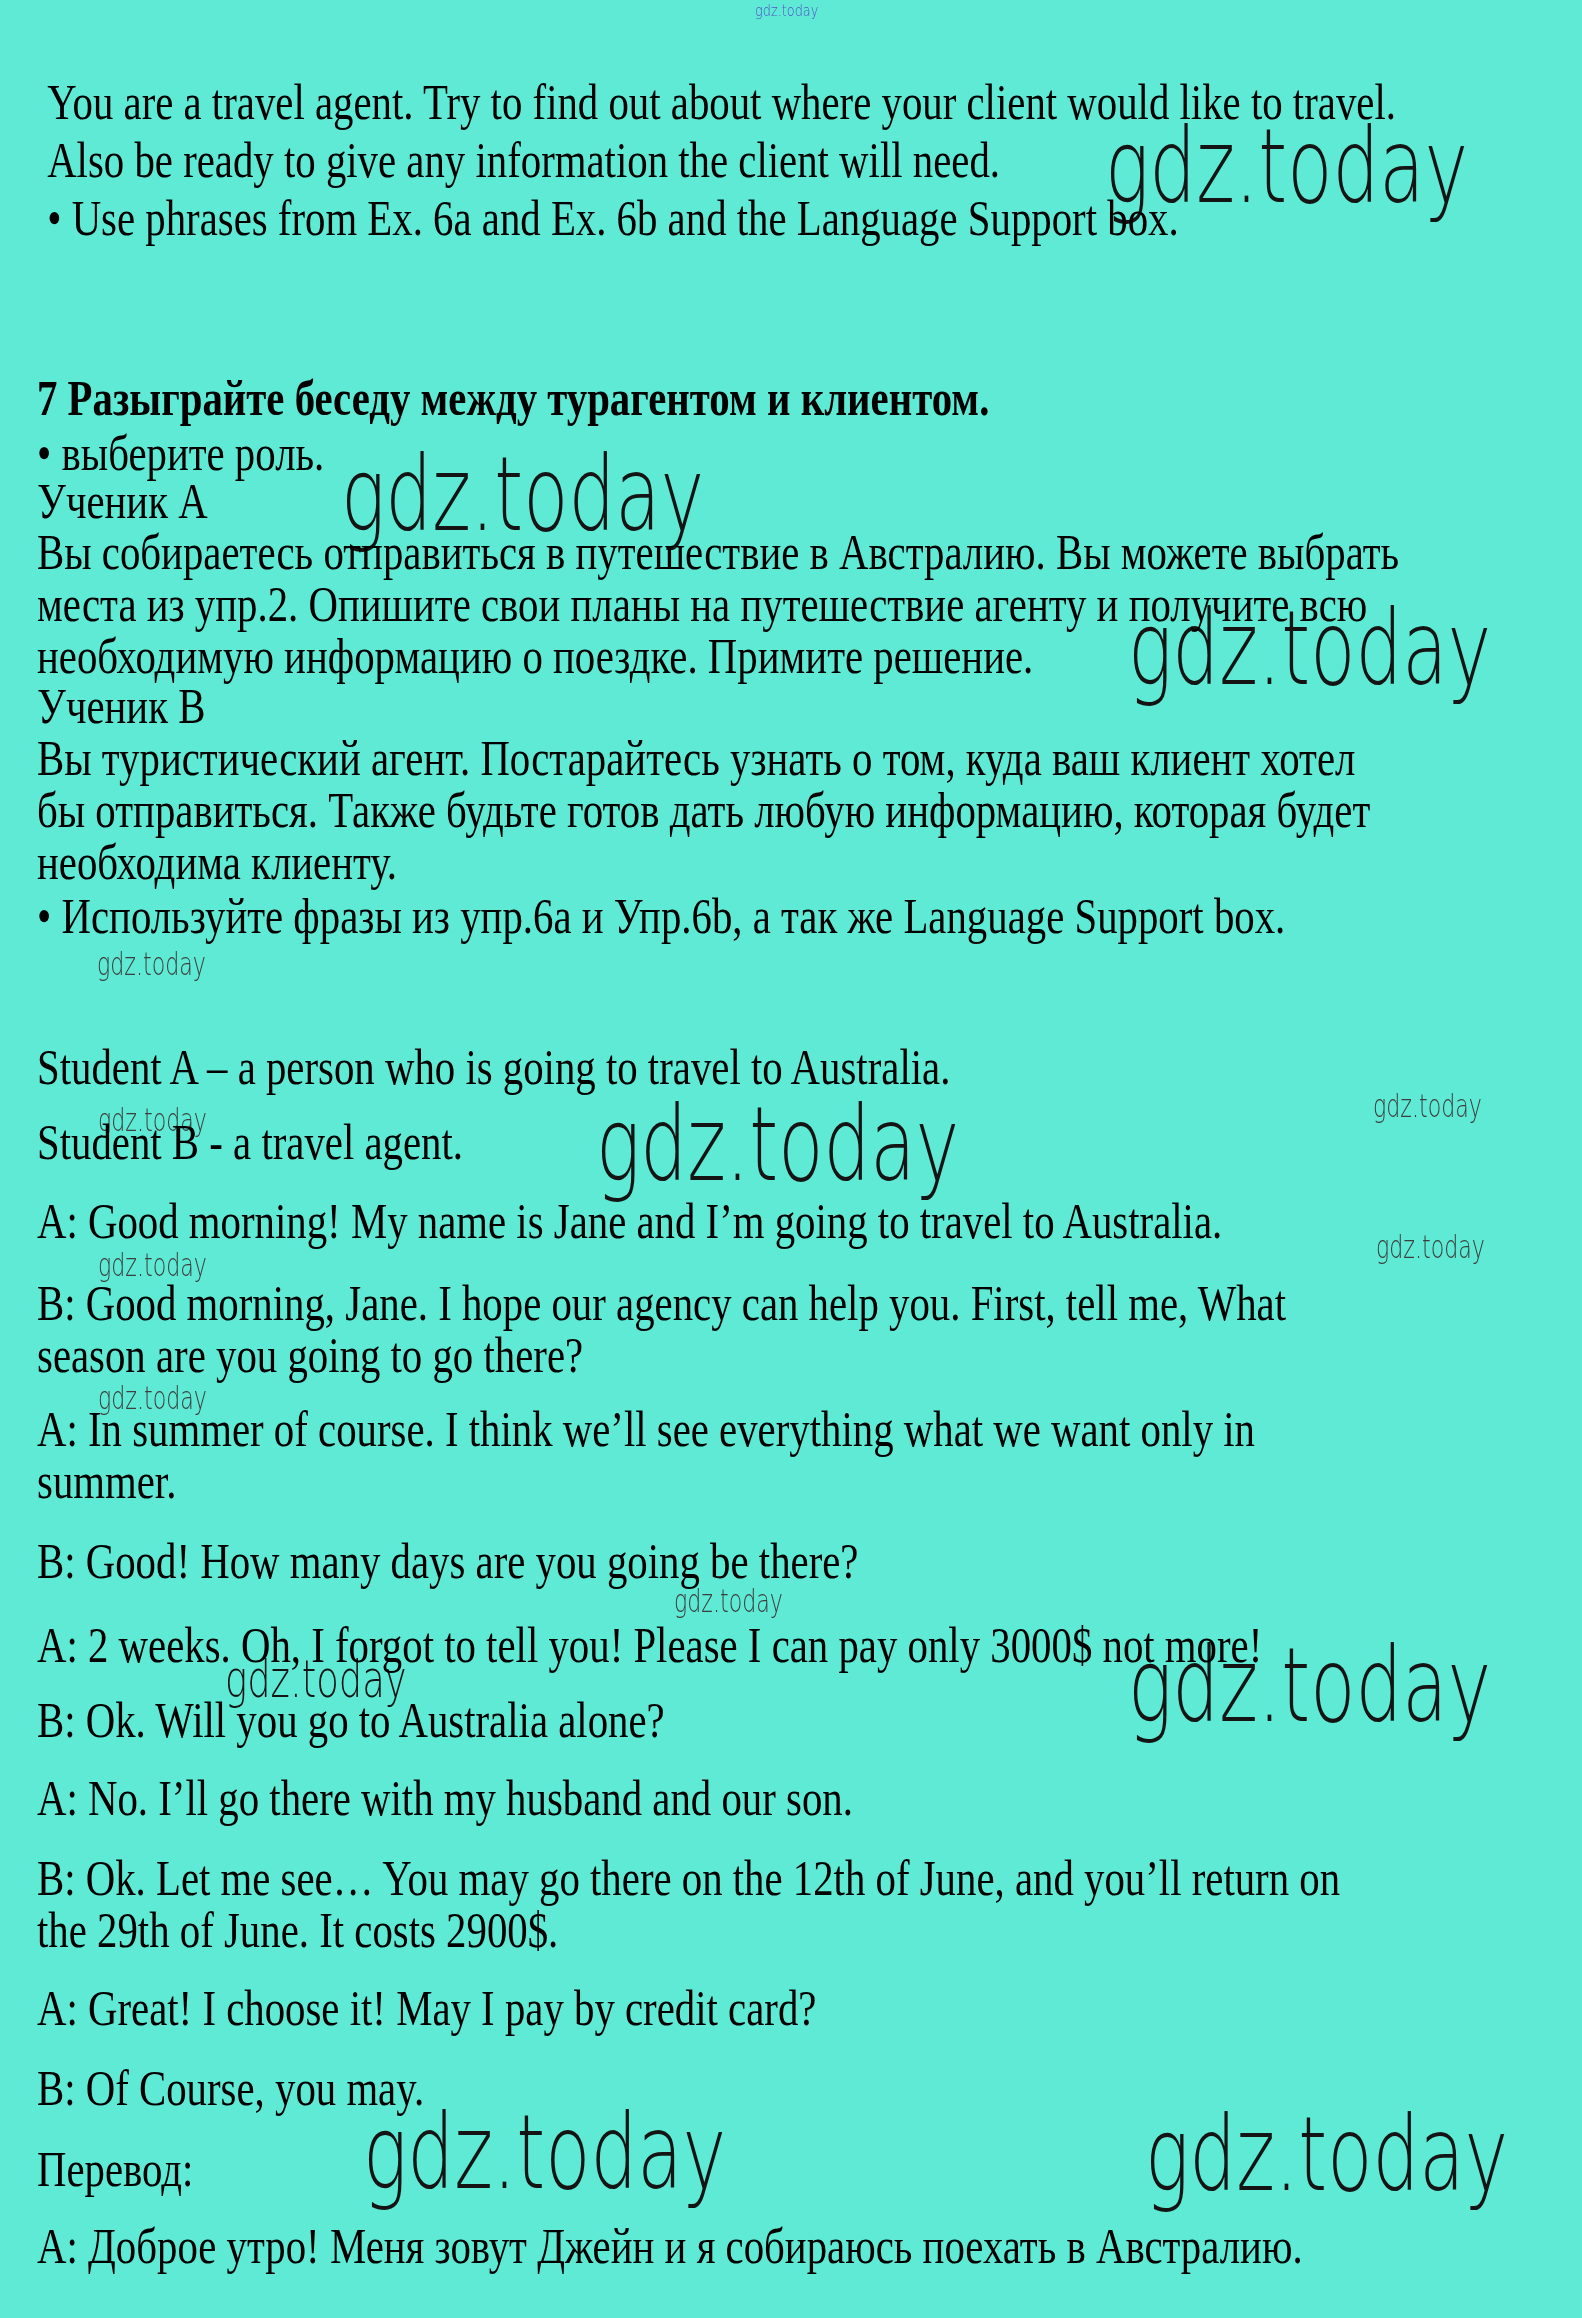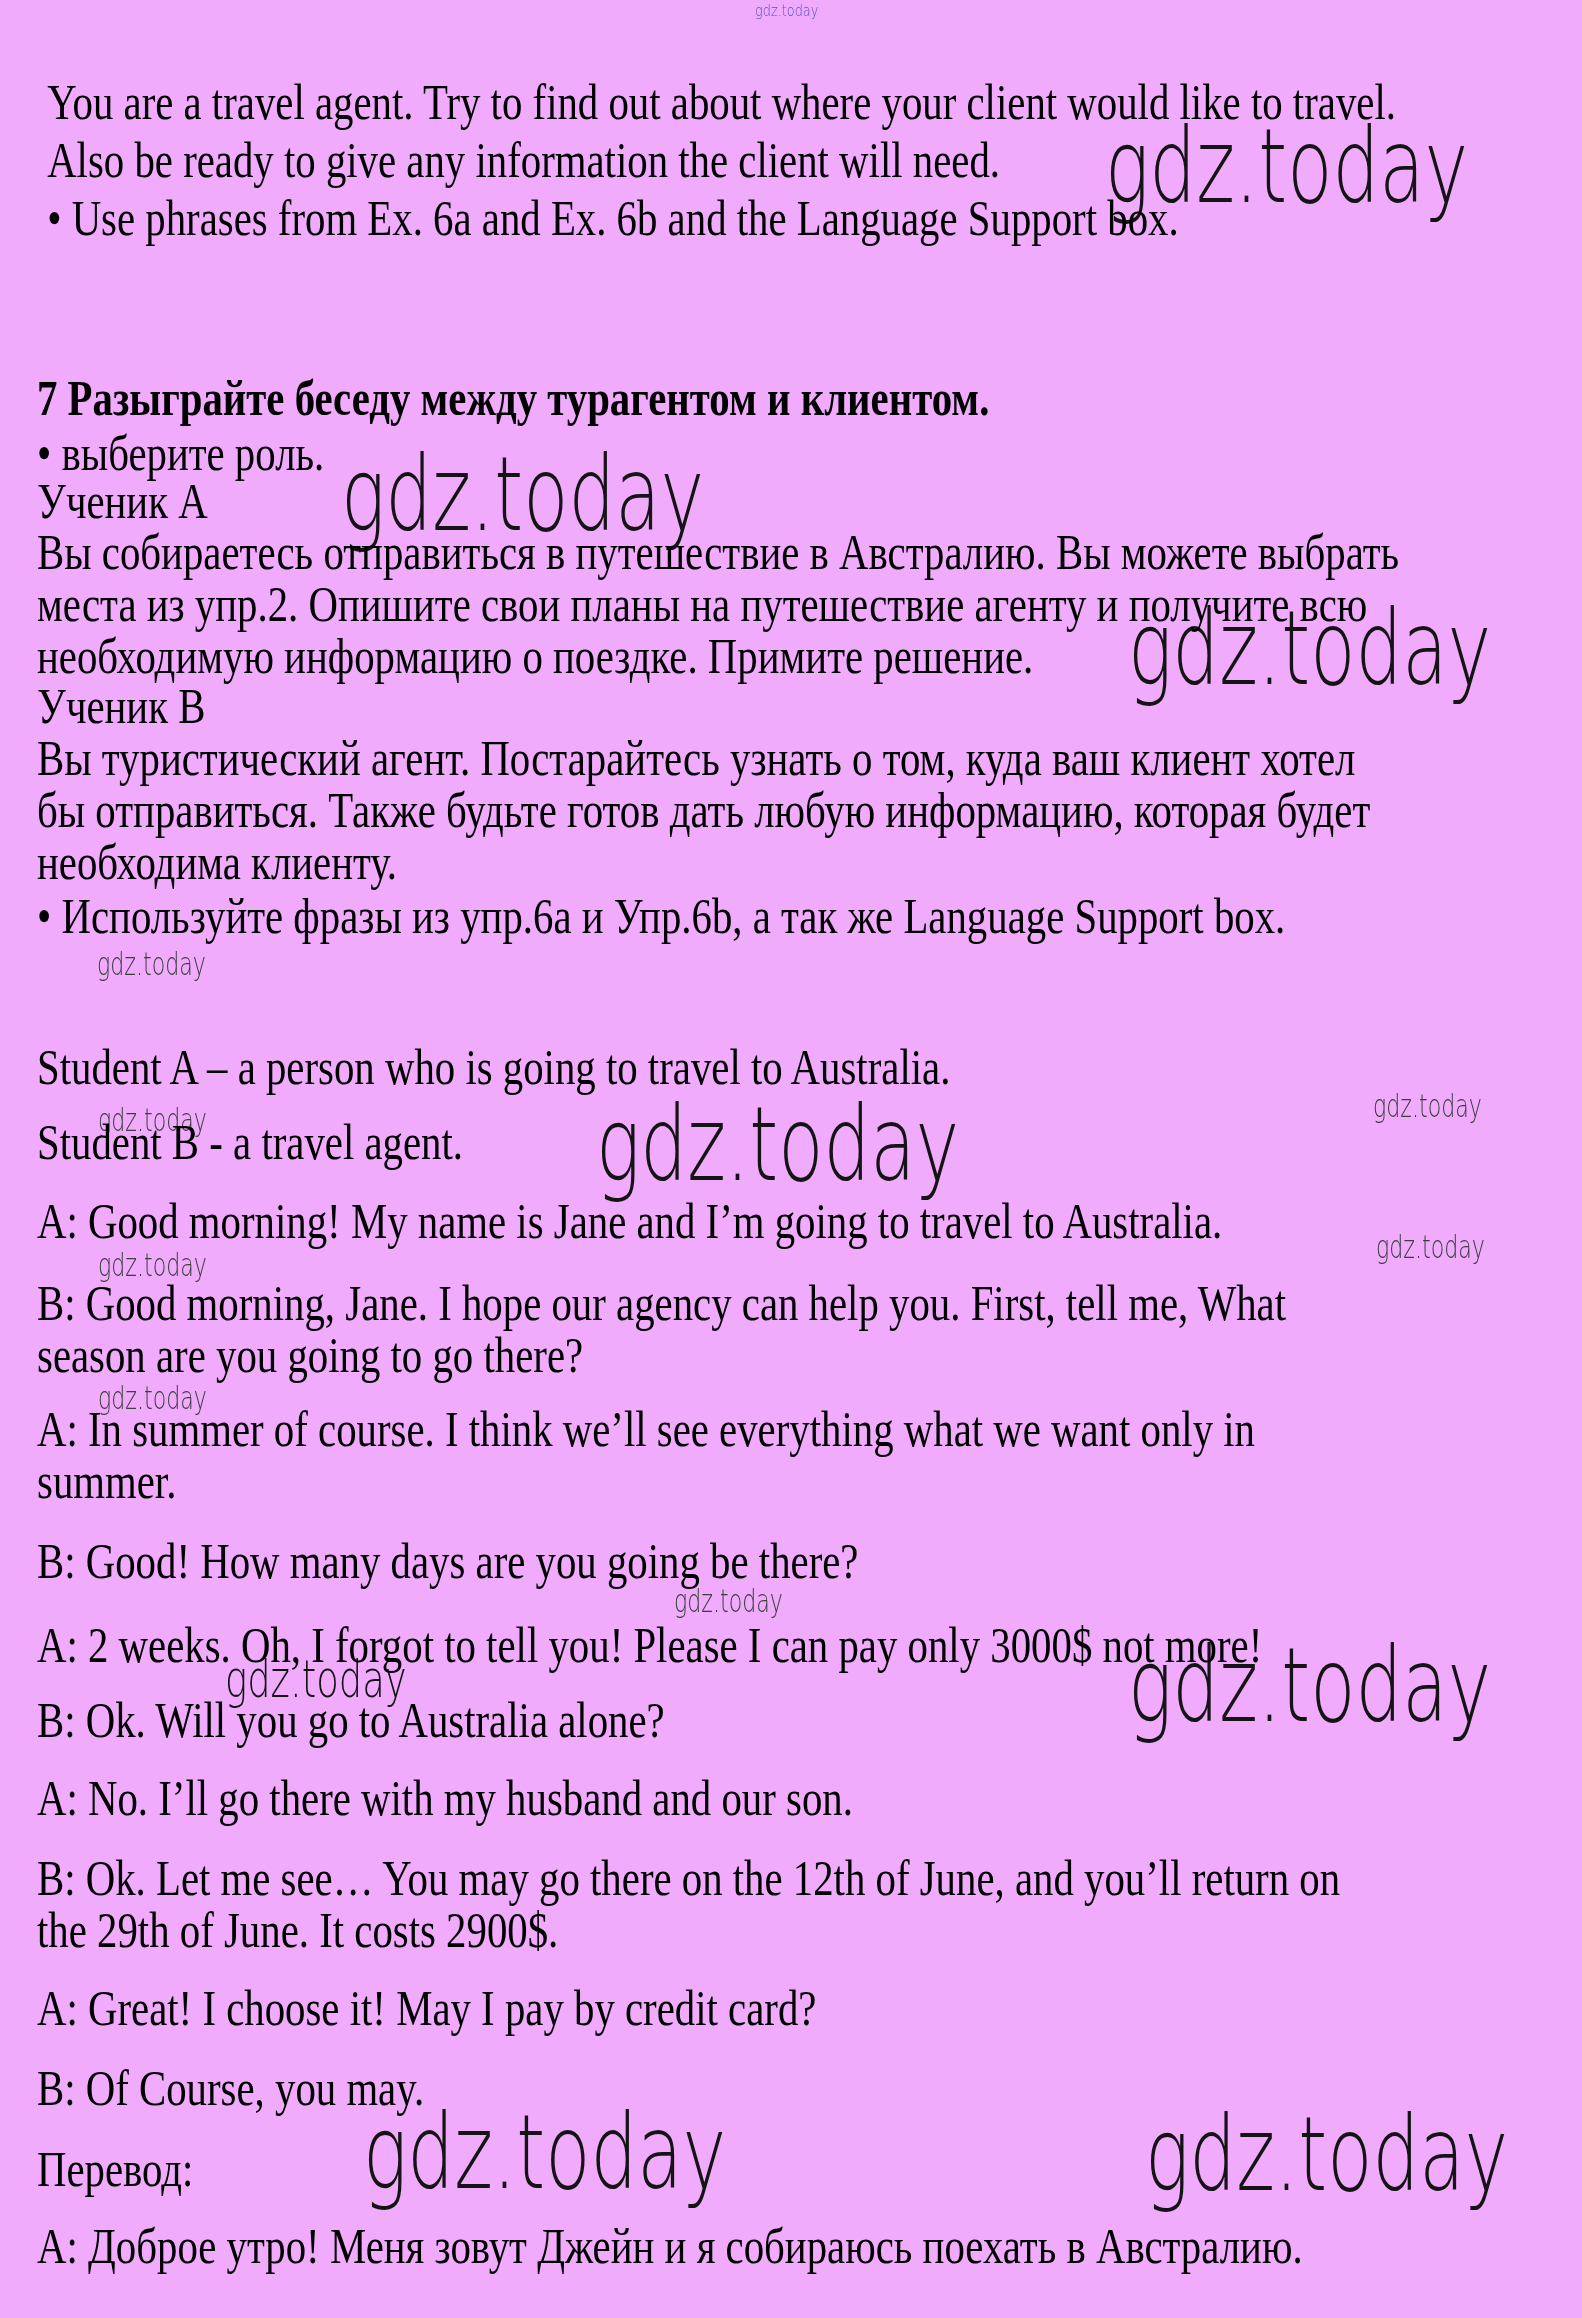--- a/index.html
+++ b/index.html
@@ -1,20 +1,20 @@
 <!DOCTYPE html>
 <html style="font-size:12px"><head>
 <meta charset="utf-8">
 <style>
   html,body { margin:0; padding:0; background:#e8e8e8; }
   .page {
     position:relative;
     width:1583px;
     height:2319px;
-    background:#f0abfc;
+    background:#5eead4;
     overflow:hidden;
     font-family:"Liberation Serif","DejaVu Serif",serif;
   }
   
   .content {
     position:absolute;
     left:37px; top:0;
     width:1948px; height:2319px;
     transform:scaleX(0.8);
     transform-origin:0 0;

